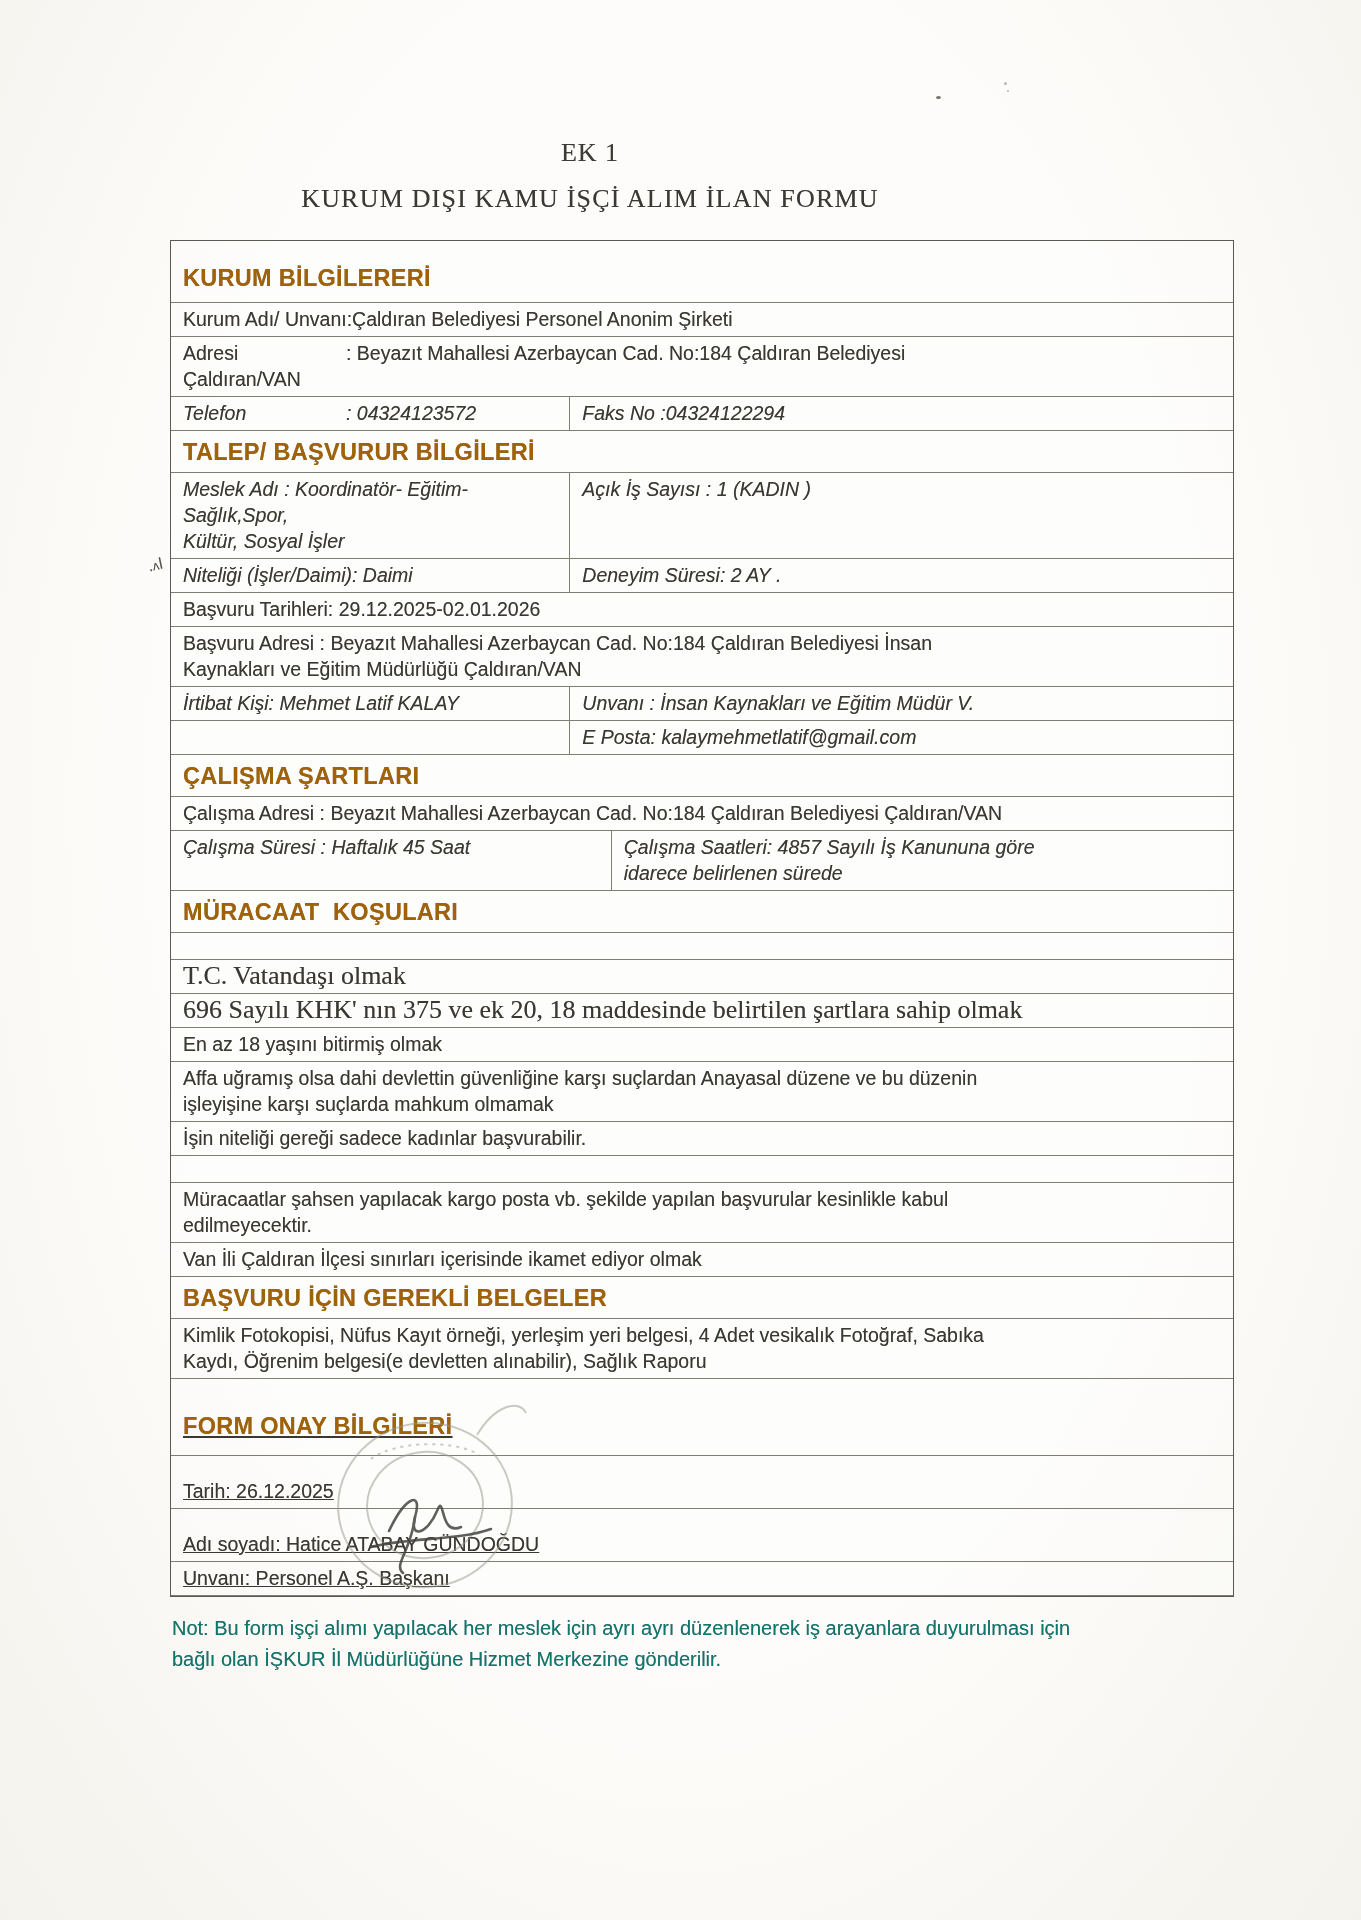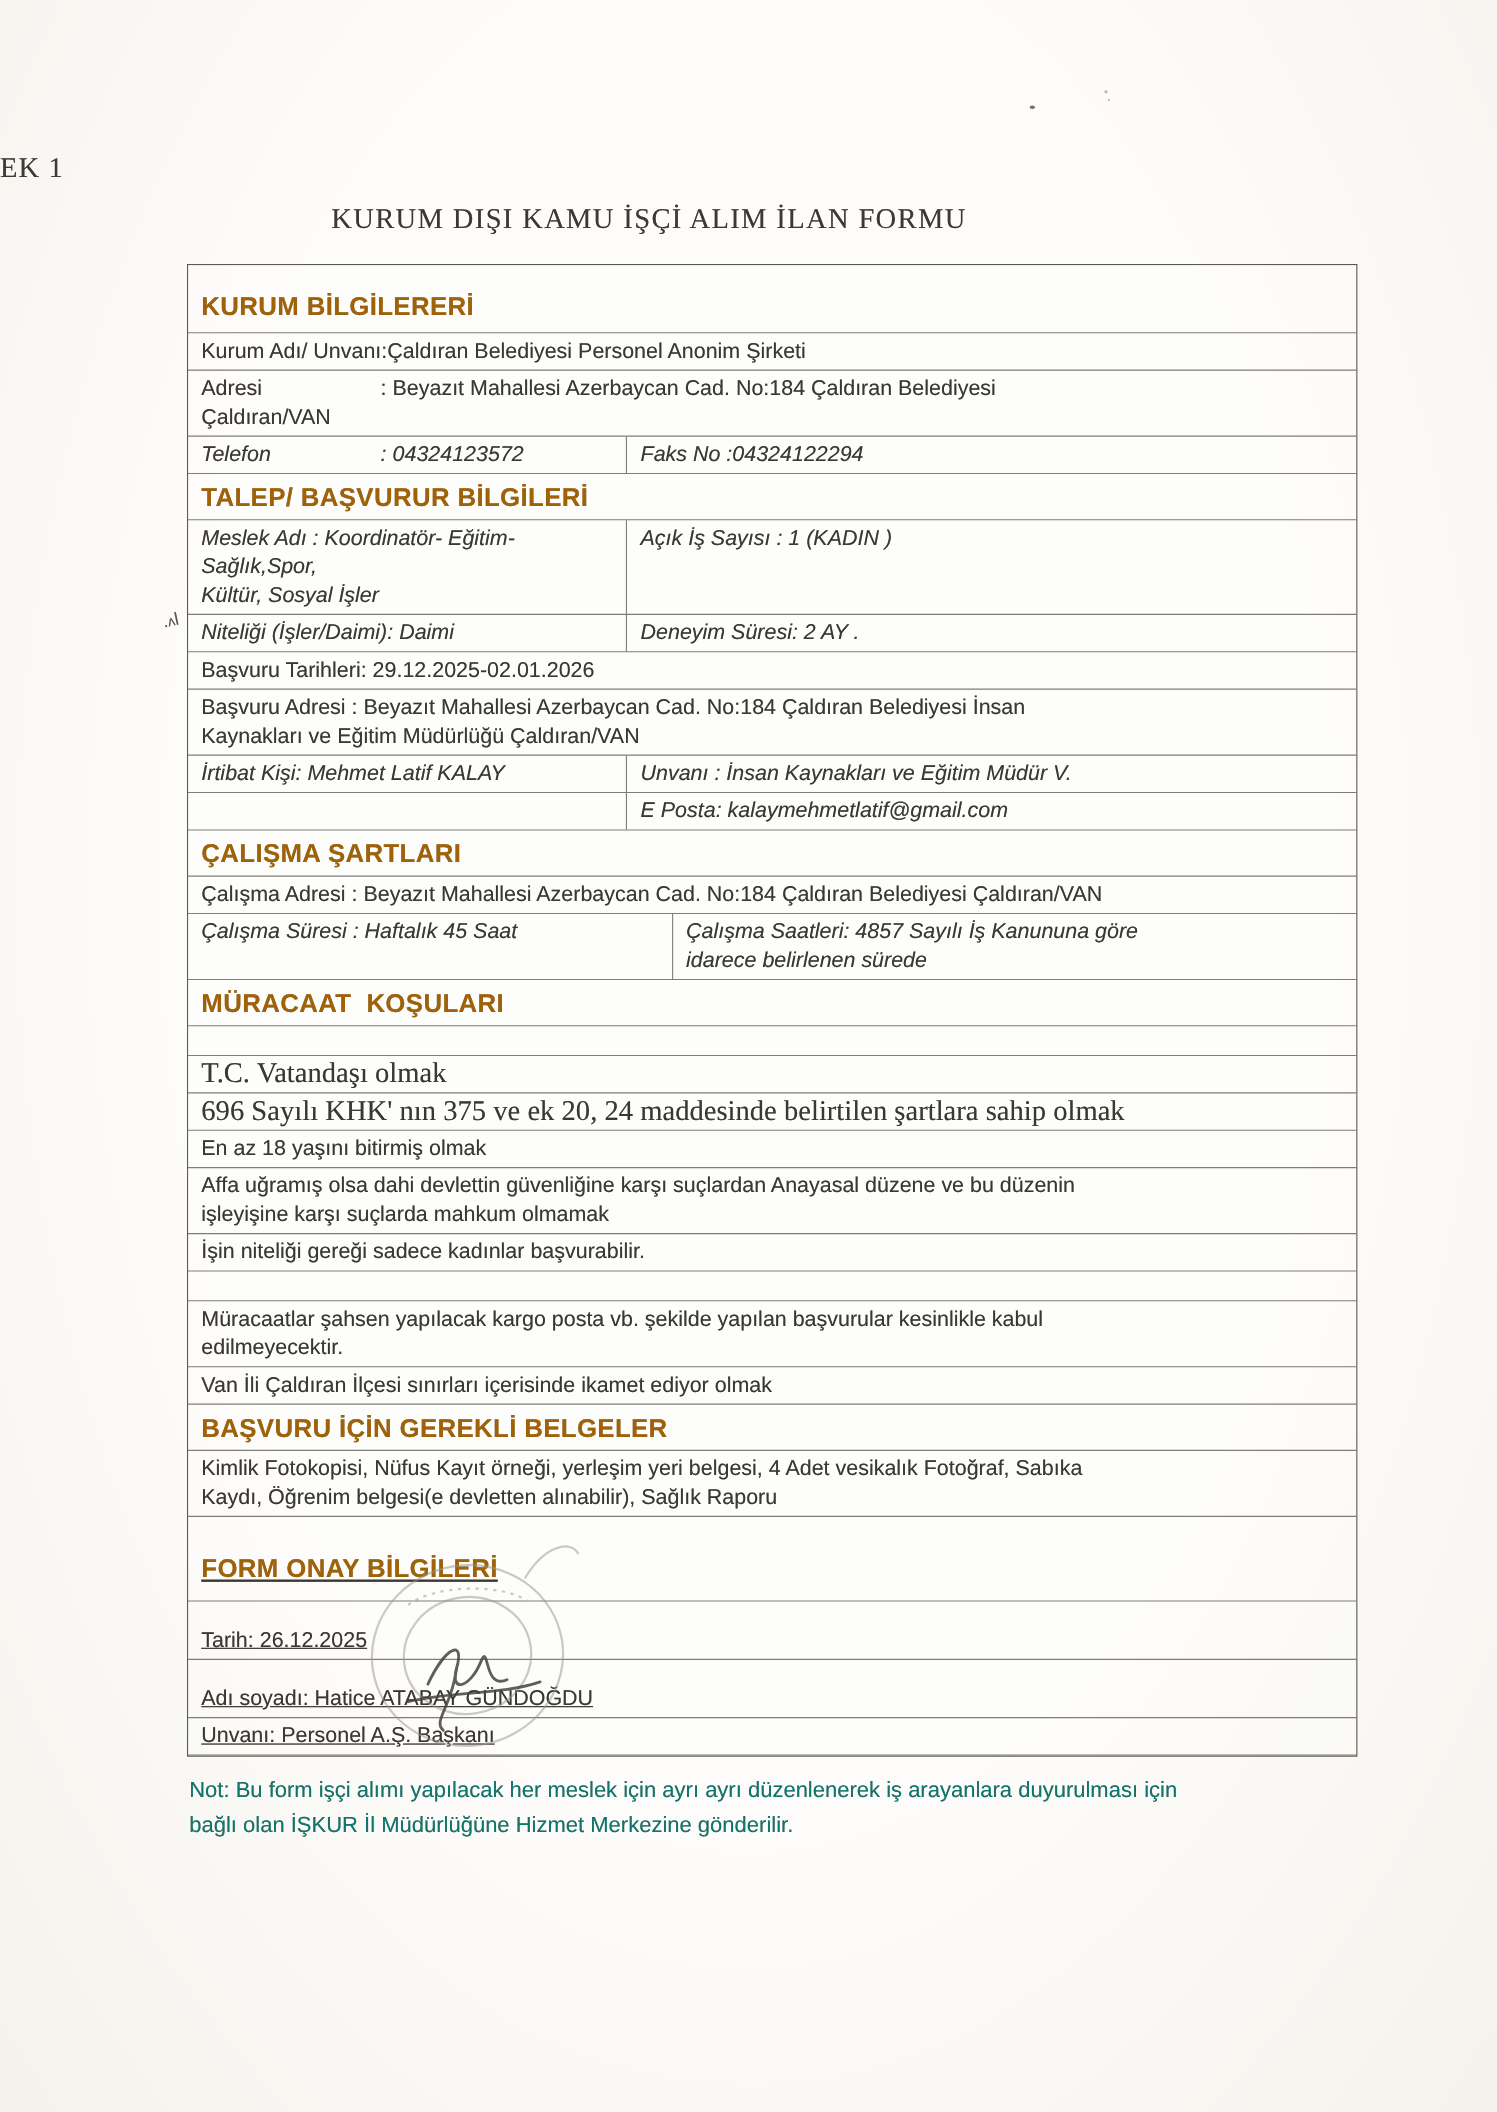--- a/index.html
+++ b/index.html
@@ -7,21 +7,21 @@
     width:1361px;height:1920px;
     background:radial-gradient(ellipse at 50% 42%, #fdfcfa 55%, #f4f2ec 100%);
     font-family:"Liberation Sans",sans-serif;
     color:#3a3830;
     -webkit-font-smoothing:antialiased;
   }
   .page{position:relative;width:1361px;height:1920px;overflow:hidden;}
   .scan-text{text-shadow:0 0 .6px rgba(62,60,50,.5);}
 
   .ek{
-    padding-top:138px;width:1180px;text-align:left;
+    padding-top:138px;width:1180px;text-align:center;
     font-family:"Liberation Serif",serif;font-size:26px;letter-spacing:1px;color:#3d3b34;
   }
   .title{
     margin-top:16px;width:1180px;text-align:center;
     font-family:"Liberation Serif",serif;font-size:26px;letter-spacing:1.2px;color:#3b3933;
   }
 
   .tbl{
     margin:26px 0 0 170px;width:1064px;box-sizing:border-box;
     border:1.5px solid rgba(62,60,50,.85);
@@ -125,21 +125,21 @@
     <div class="row split w">
       <div class="cl">Çalışma Süresi : Haftalık 45 Saat</div>
       <div class="cr">Çalışma Saatleri: 4857 Sayılı İş Kanununa göre
 idarece belirlenen sürede</div>
     </div>
 
     <div class="row hdr">MÜRACAAT  KOŞULARI</div>
     <div class="row empty-row"></div>
 
     <div class="row pad serif">T.C. Vatandaşı olmak</div>
-    <div class="row pad serif">696 Sayılı KHK' nın 375 ve ek 20, 24 maddesinde belirtilen şartlara sahip olmak</div>
+    <div class="row pad serif">696 Sayılı KHK' nın 375 ve ek 20, 18 maddesinde belirtilen şartlara sahip olmak</div>
     <div class="row pad">En az 18 yaşını bitirmiş olmak</div>
     <div class="row pad">Affa uğramış olsa dahi devlettin güvenliğine karşı suçlardan Anayasal düzene ve bu düzenin
 işleyişine karşı suçlarda mahkum olmamak</div>
     <div class="row pad">İşin niteliği gereği sadece kadınlar başvurabilir.</div>
     <div class="row empty-row"></div>
     <div class="row pad">Müracaatlar şahsen yapılacak kargo posta vb. şekilde yapılan başvurular kesinlikle kabul
 edilmeyecektir.</div>
     <div class="row pad">Van İli Çaldıran İlçesi sınırları içerisinde ikamet ediyor olmak</div>
 
     <div class="row hdr">BAŞVURU İÇİN GEREKLİ BELGELER</div>

